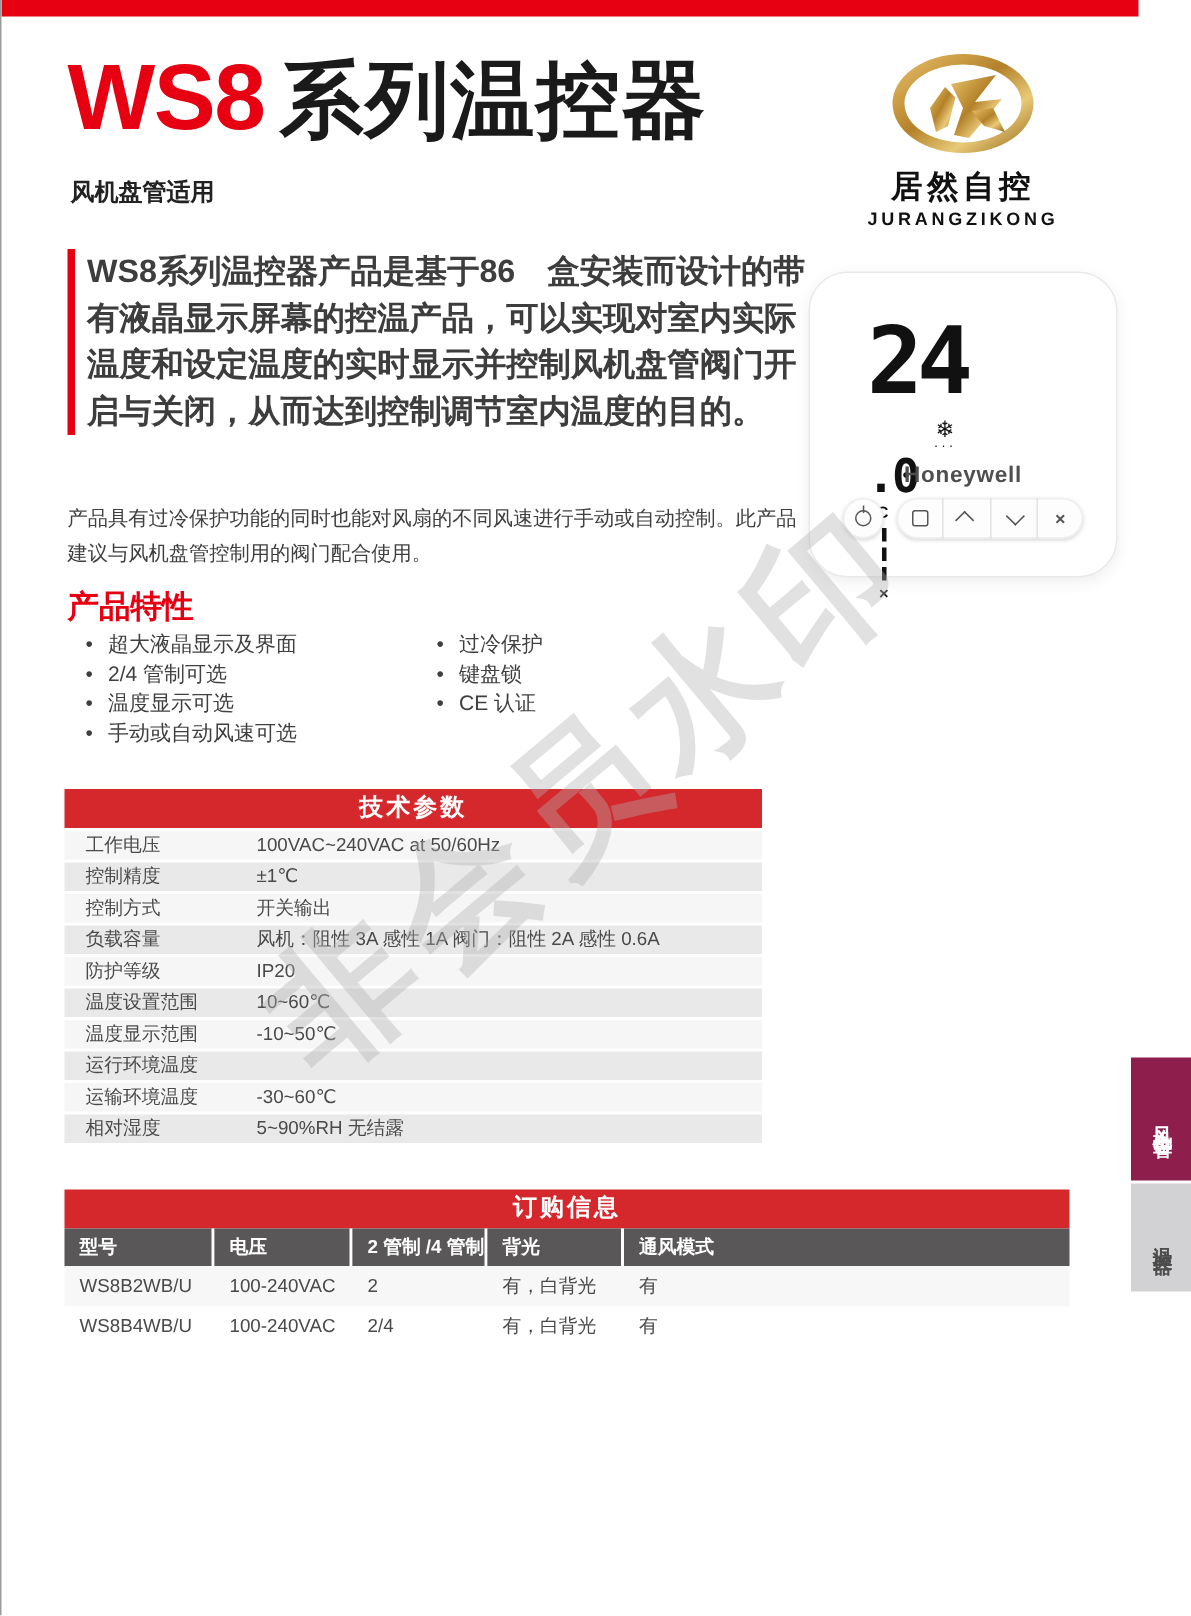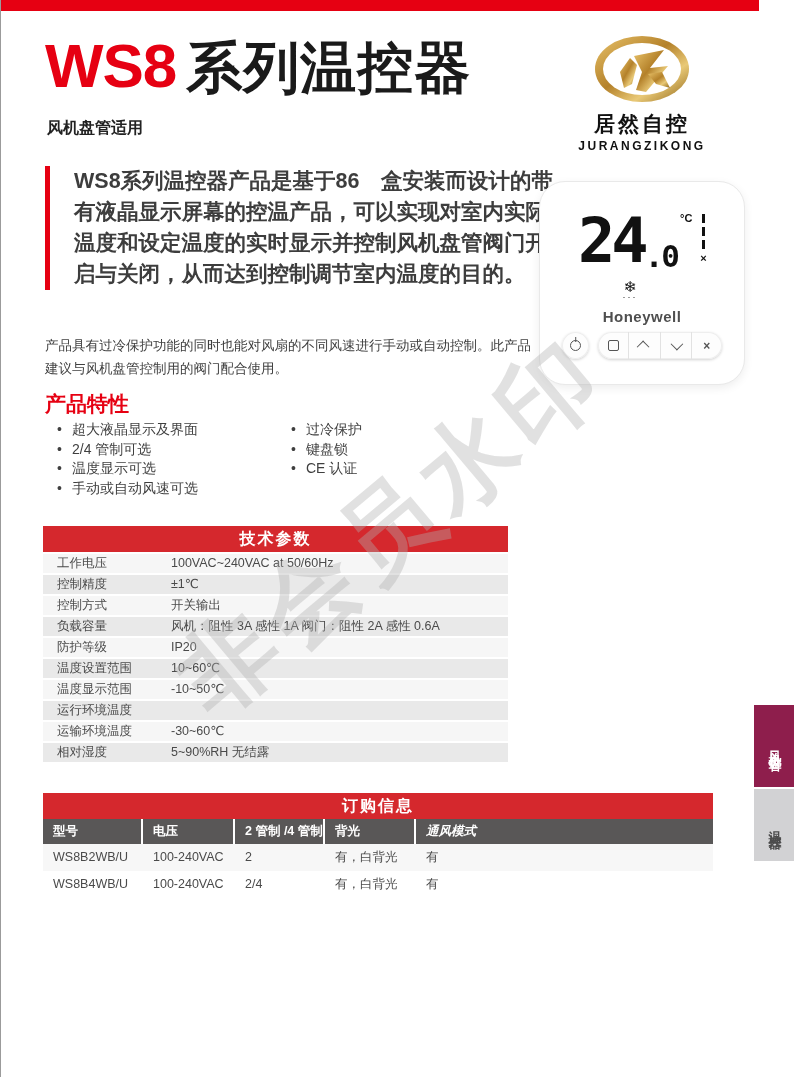--- a/index.html
+++ b/index.html
@@ -16,21 +16,21 @@
   .t-red{color:#e60012;font-size:62px;font-weight:900;letter-spacing:-1px;}
   .t-black{color:#1a1a1a;font-size:56px;font-weight:900;margin-left:10px;letter-spacing:1px;}
   .subtitle{position:absolute;left:46px;top:118px;font-size:16px;font-weight:bold;color:#222;}
   
   .logo{position:absolute;left:566px;top:32px;width:150px;text-align:center;}
   .logo svg{display:block;margin:0 auto;}
   .logo-cn{font-size:21px;font-weight:900;color:#111;letter-spacing:3px;margin-top:2px;white-space:nowrap;}
   .logo-en{font-size:12px;font-weight:bold;color:#111;letter-spacing:2.5px;margin-top:1px;white-space:nowrap;}
   
   .intro-hl{position:absolute;left:44px;top:166px;width:482px;margin:0;border-left:5px solid #e60012;
-            padding-left:24px;font-size:21.5px;line-height:31px;font-weight:bold;color:#3d3d3d;}
+            padding-left:8px;font-size:21.5px;line-height:31px;font-weight:bold;color:#3d3d3d;}
   .intro-body{position:absolute;left:44px;top:334px;width:492px;margin:0;font-size:13.5px;
               line-height:23px;color:#3f3f3f;}
   
   .feat-title{position:absolute;left:44px;top:390px;margin:0;font-size:21px;font-weight:900;color:#e60012;}
   .feat{position:absolute;margin:0;padding:0;list-style:none;}
   .feat.col1{left:56px;top:420px;}
   .feat.col2{left:290px;top:420px;}
   .feat li{font-size:14px;line-height:19.5px;color:#3f3f3f;padding-left:15px;position:relative;}
   .feat li::before{content:"•";position:absolute;left:0;top:0;color:#3f3f3f;}
   
@@ -39,31 +39,31 @@
   .spec-table{position:absolute;left:42px;top:526px;width:465px;}
   .spec-rows .spec-row{display:flex;height:19px;line-height:19px;margin-top:2px;font-size:12.5px;color:#4a4a4a;}
   .spec-rows .spec-row:nth-child(odd){background:#f6f6f6;}
   .spec-rows .spec-row:nth-child(even){background:#e9e9e9;}
   .spec-label{width:128px;padding-left:14px;box-sizing:border-box;flex:none;}
   .spec-value{flex:1;}
   .order-table{position:absolute;left:42px;top:793px;width:670px;}
   .order-head{display:flex;margin-top:0;}
   .order-head .oh{background:#595757;color:#fff;font-size:12.5px;font-weight:bold;height:25px;
                   line-height:25px;padding-left:10px;box-sizing:border-box;border-right:2px solid #fff;}
-  .order-head .oh:last-child{border-right:none;font-style:italic;}
+  .order-head .oh:last-child{border-right:none;}
   .order-row{display:flex;height:27px;line-height:27px;font-size:12.5px;color:#4a4a4a;justify-content:center;}
   .order-row.r1{background:#f7f7f7;}
   .order-row.r2{background:#ffffff;}
   .order-row .oc{padding-left:10px;box-sizing:border-box;}
   .c1{width:100px;flex:none;}.c2{width:92px;flex:none;}.c3{width:90px;flex:none;}
   .c4{width:91px;flex:none;}.c5{flex:1;}
   
   .device{position:absolute;left:538px;top:181px;width:204px;height:202px;background:#fff;
           border:1px solid #e9e9e9;border-radius:26px;box-shadow:0 3px 10px rgba(0,0,0,0.07);}
-  .lcd{position:absolute;left:38px;top:28px;width:150px;height:66px;display:flex;align-items:flex-start;}
+  .lcd{position:absolute;left:38px;top:28px;width:150px;height:66px;display:flex;align-items:flex-start;flex-direction:column;}
   .seg-int{font-family:"DejaVu Sans Mono",monospace;font-weight:bold;font-size:62px;line-height:62px;
            color:#111;letter-spacing:-4px;}
   .seg-dec{font-family:"DejaVu Sans Mono",monospace;font-weight:bold;font-size:31px;line-height:31px;
            color:#111;margin-top:31px;letter-spacing:-2px;}
   .seg-unit{font-size:11px;font-weight:bold;color:#111;margin-left:2px;margin-top:2px;}
   .fan-ind{display:flex;flex-direction:column;align-items:center;margin-left:8px;margin-top:4px;}
   .fan-ind i{display:block;width:3px;height:9px;background:#111;margin-bottom:4px;}
   .fan-ind b{font-size:11px;line-height:10px;color:#111;font-weight:bold;}
   .cool{position:absolute;left:0;top:98px;width:180px;text-align:center;color:#111;}
   .cool .flake{font-size:15px;display:block;line-height:14px;}

